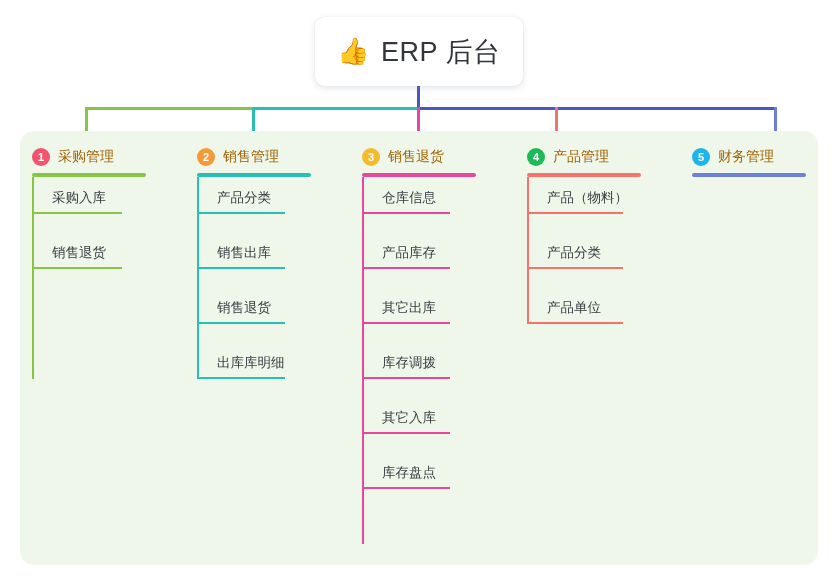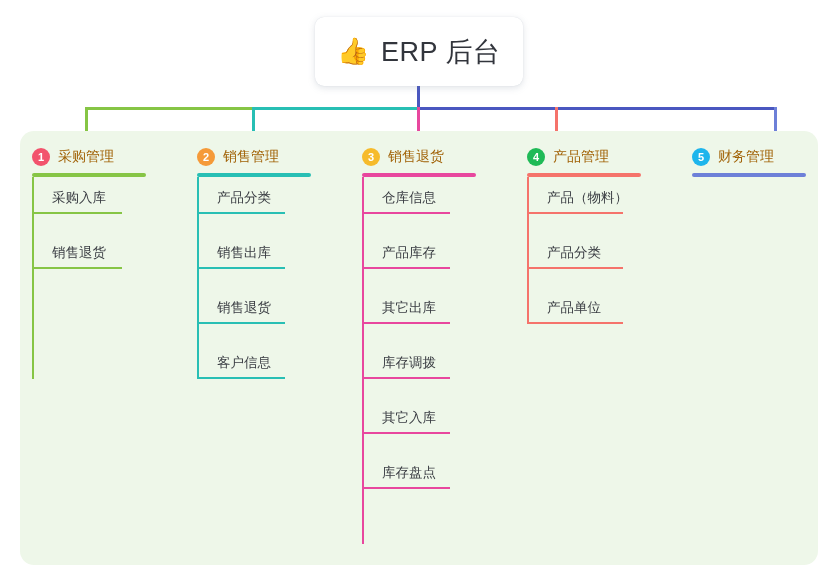--- a/index.html
+++ b/index.html
@@ -193,21 +193,21 @@
           </div>
           <div class="leaf">
             <span class="leaf-label">销售出库</span>
             <div class="leaf-rule" style="width: 88px; background: rgb(40, 191, 180);"></div>
           </div>
           <div class="leaf">
             <span class="leaf-label">销售退货</span>
             <div class="leaf-rule" style="width: 88px; background: rgb(40, 191, 180);"></div>
           </div>
           <div class="leaf">
-            <span class="leaf-label">客户信息</span>
+            <span class="leaf-label">出库库明细</span>
             <div class="leaf-rule" style="width: 88px; background: rgb(40, 191, 180);"></div>
           </div>
         </div>
       </div>
       <div class="column" style="left: 362px; top: 137px; width: 150px;">
         <div class="col-head" style="padding-left: 0px;">
           <span class="badge" style="background: rgb(246, 187, 44);">3</span>
           <span class="col-title">销售退货</span>
           <div class="head-rule" style="left: 0px; width: 114px; background: rgb(232, 71, 158);"></div>
         </div>

